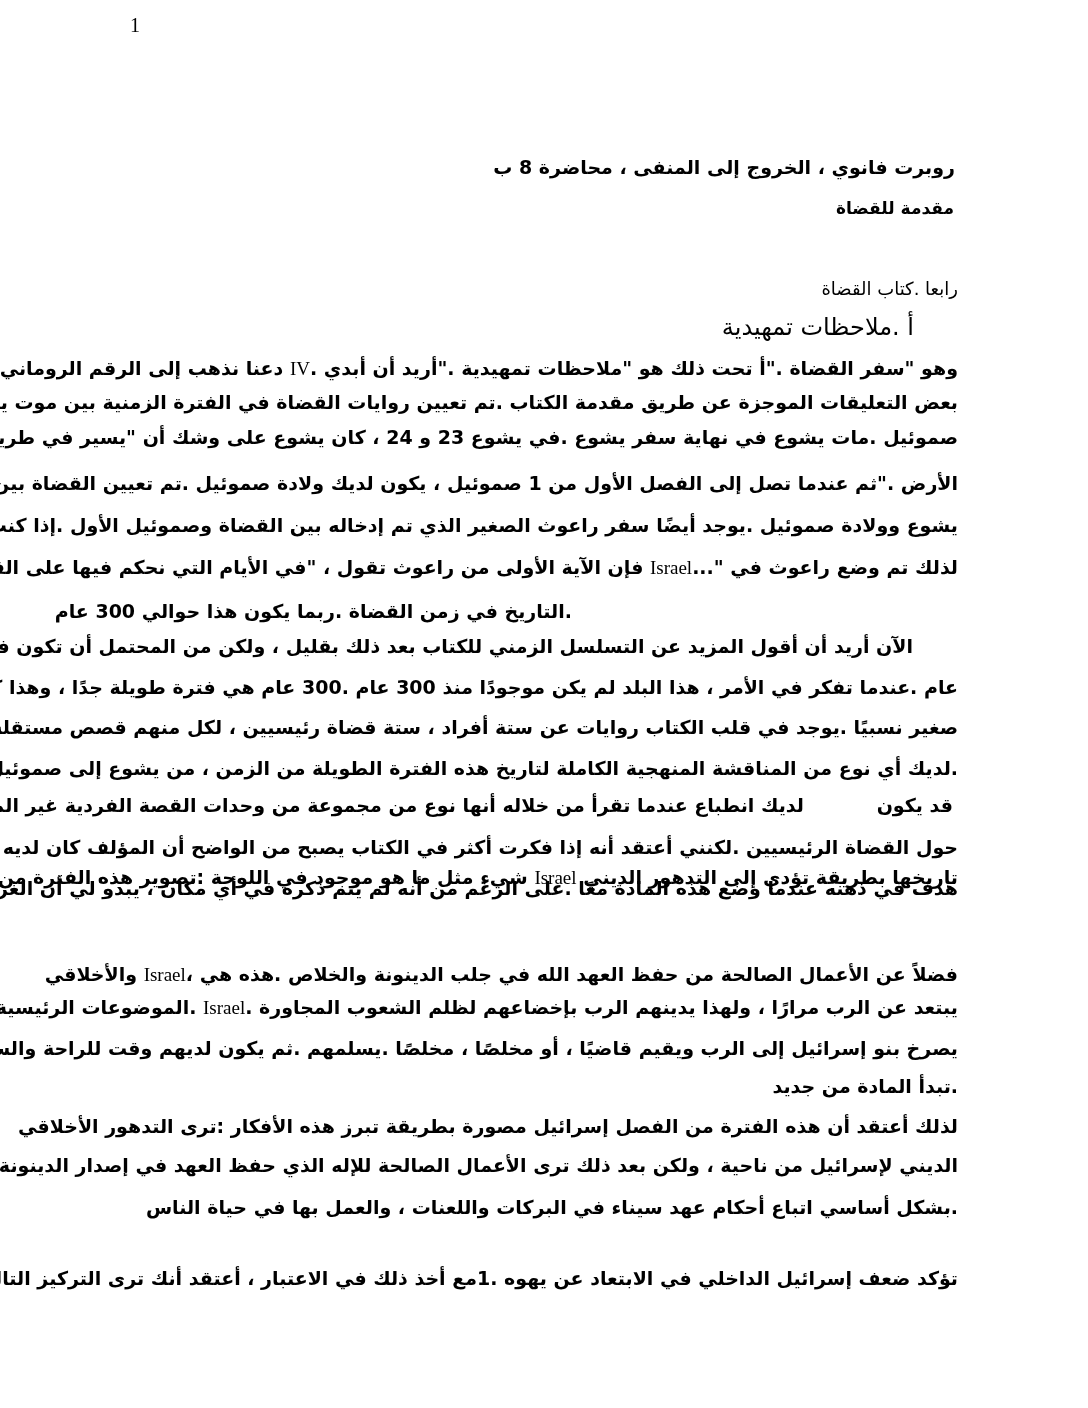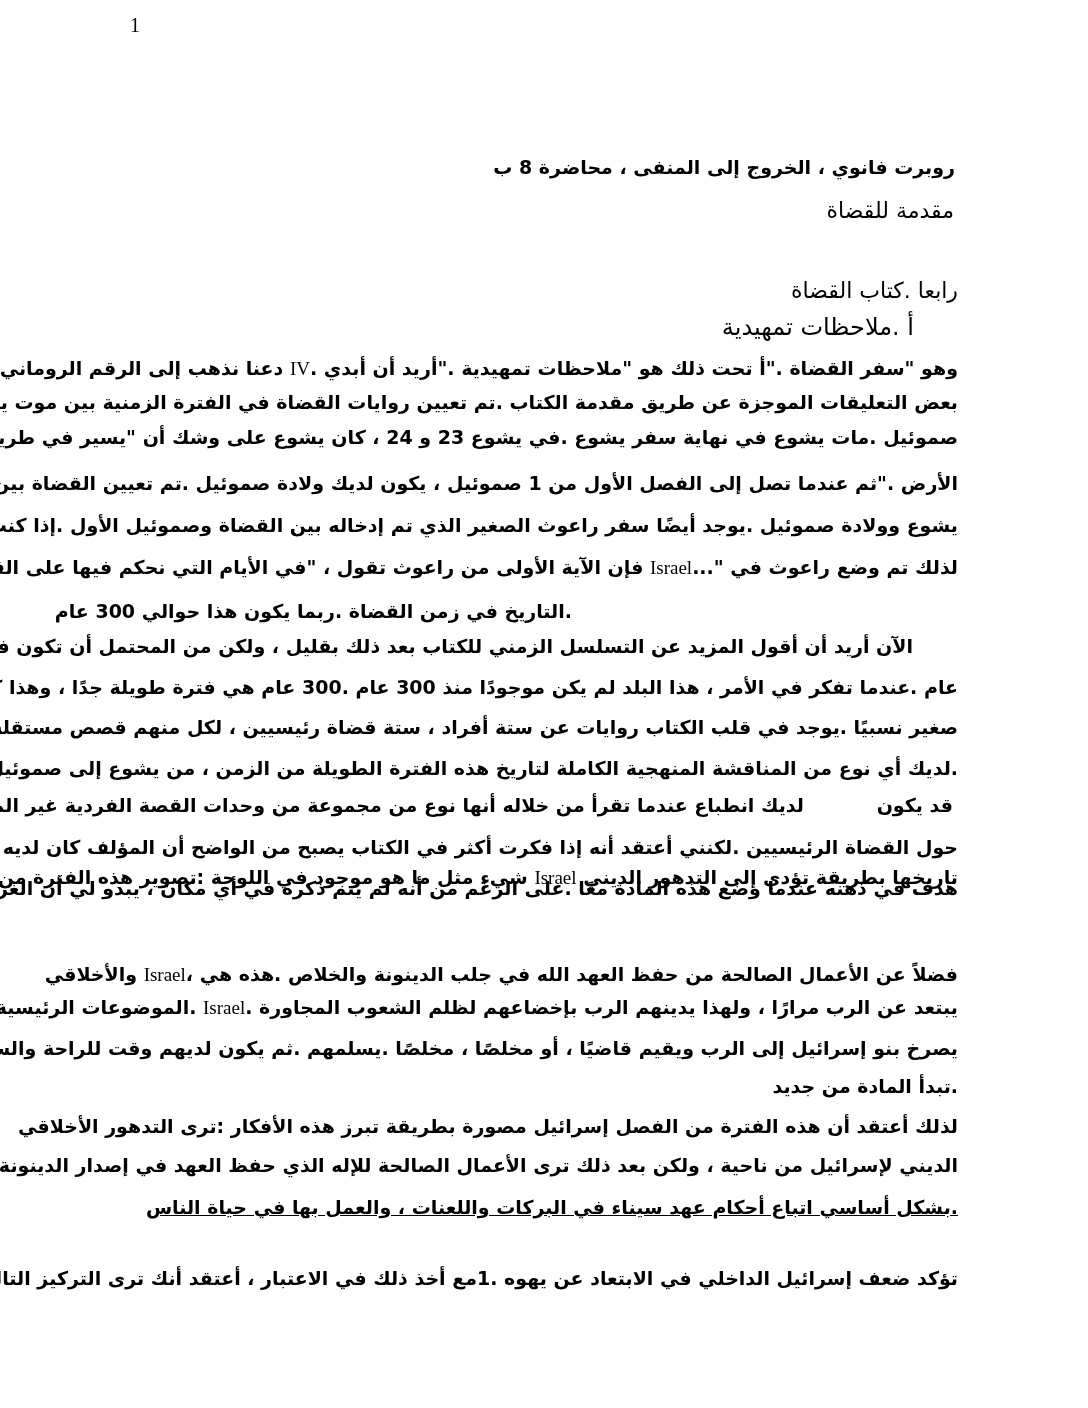--- a/index.html
+++ b/index.html
@@ -42,23 +42,23 @@
       font-weight: normal;
     }
     .normal { font-weight: normal; }
   </style>
 </head>
 <body>
 
 <div class="page-number">1</div>
 
 <div class="line" style="top:132px; right:133px; font-size:19px;">روبرت فانوي ، الخروج إلى المنفى ، محاضرة 8 ب</div>
-<div class="line normal" style="top:174px; right:134px; font-size:22px;">مقدمة للقضاة</div>
+<div class="line normal" style="top:174px; right:134px; font-size:17px;font-weight:bold;">مقدمة للقضاة</div>
 
-<div class="line normal" style="top:254px; right:130px; font-size:22px;text-align:center;">رابعا .كتاب القضاة</div>
+<div class="line normal" style="top:254px; right:130px; font-size:18px;text-align:center;">رابعا .كتاب القضاة</div>
 <div class="line normal" style="top:289px; right:174px; font-size:24px;">أ .ملاحظات تمهيدية</div>
 
 <div>
   <div class="line" style="top:333px; right:130px; left:175px;">وهو "سفر القضاة ."أ تحت ذلك هو "ملاحظات تمهيدية ."أريد أن أبدي .<span class="latin">IV</span> دعنا نذهب إلى الرقم الروماني</div>
   <div class="line full" style="top:367px;">بعض التعليقات الموجزة عن طريق مقدمة الكتاب .تم تعيين روايات القضاة في الفترة الزمنية بين موت يشوع وولادة</div>
   <div class="line full" style="top:402px;">صموئيل .مات يشوع في نهاية سفر يشوع .في يشوع 23 و 24 ، كان يشوع على وشك أن "يسير في طريق كل</div>
   <div class="line full" style="top:448px;">الأرض ."ثم عندما تصل إلى الفصل الأول من 1 صموئيل ، يكون لديك ولادة صموئيل .تم تعيين القضاة بين موت</div>
   <div class="line full" style="top:490px;">يشوع وولادة صموئيل .يوجد أيضًا سفر راعوث الصغير الذي تم إدخاله بين القضاة وصموئيل الأول .إذا كنت تتذكر</div>
   <div class="line full" style="top:532px;">لذلك تم وضع راعوث في "...<span class="latin">Israel</span> فإن الآية الأولى من راعوث تقول ، "في الأيام التي نحكم فيها على القضاة ،</div>
   <div class="line" style="top:576px; right:516px;text-align:center;">.التاريخ في زمن القضاة .ربما يكون هذا حوالي 300 عام</div>
@@ -72,16 +72,16 @@
   <div class="line full" style="top:812px;">حول القضاة الرئيسيين .لكنني أعتقد أنه إذا فكرت أكثر في الكتاب يصبح من الواضح أن المؤلف كان لديه بالفعل</div>
   <div class="line full" style="top:853px;">هدف في ذهنه عندما وضع هذه المادة معًا .على الرغم من أنه لم يتم ذكره في أي مكان ، يبدو لي أن الغرض هو</div>
   <div class="line full" style="top:842px;">تاريخها بطريقة تؤدي إلى التدهور الديني <span class="latin">Israel</span> شيء مثل ما هو موجود في اللوحة :تصوير هذه الفترة من</div>
   <div class="line full" style="top:939px;">فضلاً عن الأعمال الصالحة من حفظ العهد الله في جلب الدينونة والخلاص .هذه هي  ،<span class="latin">Israel</span> والأخلاقي</div>
   <div class="line full" style="top:972px;">يبتعد عن الرب مرارًا ، ولهذا يدينهم الرب بإخضاعهم لظلم الشعوب المجاورة .<span class="latin">Israel</span> .الموضوعات الرئيسية</div>
   <div class="line full" style="top:1013px;">يصرخ بنو إسرائيل إلى الرب ويقيم قاضيًا ، أو مخلصًا ، مخلصًا .يسلمهم .ثم يكون لديهم وقت للراحة والسلام ، ثم</div>
   <div class="line" style="top:1051px; right:130px;">.تبدأ المادة من جديد</div>
 
   <div class="line" style="top:1091px; right:130px; left:175px; text-align:justify; text-align-last:justify;">لذلك أعتقد أن هذه الفترة من الفصل إسرائيل مصورة بطريقة تبرز  هذه الأفكار :ترى التدهور الأخلاقي</div>
   <div class="line full" style="top:1130px;">الديني لإسرائيل من ناحية ، ولكن بعد ذلك ترى الأعمال الصالحة للإله الذي حفظ العهد في إصدار الدينونة و النجاة -</div>
-  <div class="line" style="top:1172px; right:130px;text-decoration:underline;">.بشكل أساسي اتباع أحكام عهد سيناء في البركات واللعنات ، والعمل بها في حياة الناس</div>
+  <div class="line" style="top:1172px; right:130px;">.بشكل أساسي اتباع أحكام عهد سيناء في البركات واللعنات ، والعمل بها في حياة الناس</div>
 
   <div class="line" style="top:1243px; right:130px; left:175px; text-align:justify; text-align-last:justify;">تؤكد ضعف إسرائيل الداخلي في الابتعاد عن يهوه .1مع أخذ ذلك في الاعتبار ، أعتقد أنك ترى التركيز التالي</div>
 </div>
 
 </body></html>

